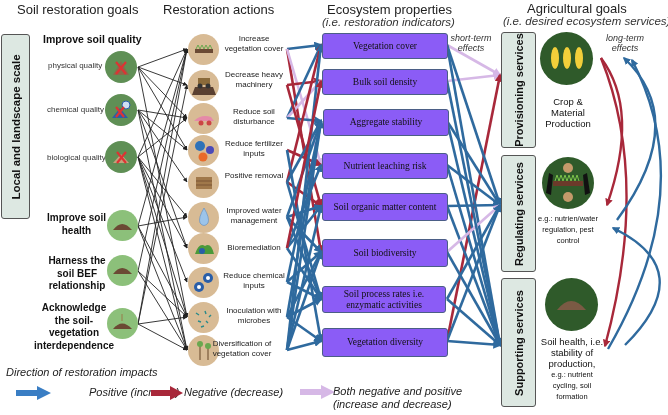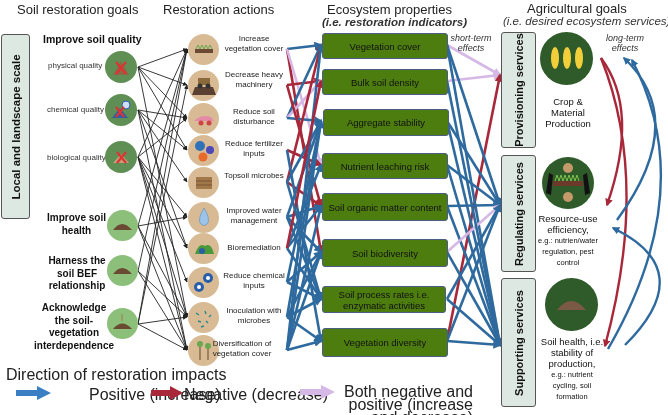--- a/index.html
+++ b/index.html
@@ -7,38 +7,38 @@
   .abs{position:absolute;}
   .hdr{font-size:13px;color:#222;white-space:nowrap;}
   .sub{font-size:11.5px;font-style:italic;color:#333;white-space:nowrap;}
   .goal-bold{font-weight:bold;font-size:10px;text-align:center;line-height:12.5px;color:#111;}
   .goal-small{font-size:8px;color:#333;white-space:nowrap;}
   .circle{position:absolute;border-radius:50%;}
   .gcirc-dark{background:#5f8f55;}
   .gcirc-light{background:#8cc07a;}
   .acirc{background:#d8bb95;}
   .act-label{font-size:8px;text-align:center;line-height:9.5px;color:#222;}
-  .ebox{position:absolute;background:#4d7c0f;border:1.5px solid #4b5e86;border-radius:3px;font-size:9.5px;display:flex;align-items:center;justify-content:center;text-align:center;line-height:11px;color:#111;}
+  .ebox{position:absolute;background:#8b5cf6;border:1.5px solid #4b5e86;border-radius:3px;font-size:9.5px;display:flex;align-items:center;justify-content:center;text-align:center;line-height:11px;color:#111;font-family:Liberation Serif, serif;}
   .svcbox{position:absolute;background:#dde8e2;border:1.5px solid #555;border-radius:3px;}
   .svcbox span{position:absolute;left:50%;top:50%;transform:translate(-50%,-50%) rotate(-90deg);white-space:nowrap;font-weight:bold;font-size:11px;color:#111;}
   .scale-box{position:absolute;background:#dde8e2;border:1.5px solid #555;border-radius:3px;}
   .scale-box span{position:absolute;left:50%;top:50%;transform:translate(-50%,-50%) rotate(-90deg);white-space:nowrap;font-weight:bold;font-size:11.5px;color:#111;}
   .scirc{background:#2f5a2a;}
   .svc-label{font-size:9.5px;text-align:center;line-height:11px;color:#111;}
   .svc-small{font-size:7.5px;}
-  .legend-text{font-size:16px;color:#222;white-space:nowrap;}
+  .legend-text{font-size:11px;color:#222;white-space:nowrap;font-style:italic;}
   svg{position:absolute;left:0;top:0;}
 </style>
 </head>
 <body>
 
 <div class="abs hdr" style="left:17px;top:2px;">Soil restoration goals</div>
 <div class="abs hdr" style="left:163px;top:2px;">Restoration actions</div>
 <div class="abs hdr" style="left:327px;top:2px;">Ecosystem properties</div>
-<div class="abs sub" style="left:322px;top:16px;font-weight:bold;">(i.e. restoration indicators)</div>
+<div class="abs sub" style="left:322px;top:16px;">(i.e. restoration indicators)</div>
 <div class="abs hdr" style="left:527px;top:1px;">Agricultural goals</div>
 <div class="abs sub" style="left:503px;top:15px;">(i.e. desired ecosystem services)</div>
 
 <div class="scale-box" style="left:1px;top:34px;width:27px;height:183px;height:183px;">
   <span>Local and landscape scale</span>
 </div>
 
 <svg id="lines" width="668" height="415">
   <defs>
     <marker id="mk-black" viewBox="0 0 10 10" refX="9" refY="5" markerWidth="5" markerHeight="5" orient="auto">
@@ -224,21 +224,21 @@
       </svg>
     </div>
     <div class="abs act-label" style="left: 222px; top: 139px; width: 64px;">Reduce fertilizer inputs</div>
     <div class="circle acirc" style="left: 188px; top: 167px; width: 31px; height: 31px;">
       <svg width="34" height="34" style="position:absolute;left:-1px;top:-1px">
         <rect x="9" y="11" width="16" height="12" fill="#a0784a"></rect>
         <line x1="9" y1="15" x2="25" y2="15" stroke="#7a5434"></line>
         <line x1="9" y1="19" x2="25" y2="19" stroke="#7a5434"></line>
       </svg>
     </div>
-    <div class="abs act-label" style="left: 222px; top: 171px; width: 64px;">Topsoil microbes</div>
+    <div class="abs act-label" style="left: 222px; top: 171px; width: 64px;">Positive removal</div>
     <div class="circle acirc" style="left: 188px; top: 202px; width: 31px; height: 31px;">
       <svg width="34" height="34" style="position:absolute;left:-1px;top:-1px">
         <path d="M17,7 Q11,17 13,22 Q17,27 21,22 Q23,17 17,7 Z" fill="#9cc4ea" stroke="#5a8ac0" stroke-width="0.6"></path>
       </svg>
     </div>
     <div class="abs act-label" style="left: 222px; top: 206px; width: 64px;">Improved water management</div>
     <div class="circle acirc" style="left: 188px; top: 233px; width: 31px; height: 31px;">
       <svg width="34" height="34" style="position:absolute;left:-1px;top:-1px">
         <path d="M8,22 Q12,10 18,14 Q24,10 27,22 Z" fill="#4a9a3a"></path>
         <circle cx="15" cy="19" r="3" fill="#2a5ea8"></circle>
@@ -305,21 +305,20 @@
   <svg width="52" height="52" style="position:absolute">
     <rect x="11" y="24" width="30" height="5" fill="#6b3a2a"></rect>
     <path d="M13,24 l2,-6 l2,6 l2,-6 l2,6 l2,-6 l2,6 l2,-6 l2,6 l2,-6 l2,6 l2,-6 l2,6" stroke="#7bc24a" fill="none" stroke-width="1"></path>
     <circle cx="26" cy="11" r="5" fill="#c49a6a"></circle>
       <circle cx="26" cy="40" r="5" fill="#c49a6a"></circle>
     <path d="M7,16 L4,36 L9,38 L11,18 Z" fill="#111"></path>
       <path d="M45,16 L48,36 L43,38 L41,18 Z" fill="#111"></path>
   </svg>
 </div>
 <div class="abs svc-label" style="left:535px;top:213px;width:66px;">
-  <div>Resource-use efficiency,</div>
   <div class="svc-small">e.g.: nutrien/water regulation, pest control</div>
 </div>
 
 <div class="circle scirc" style="left:545px;top:278px;width:53px;height:53px;">
   <svg width="53" height="53" style="position:absolute">
       <path d="M12,32 Q26,14 41,32 Z" fill="#7a5a44"></path>
     </svg>
 </div>
 <div class="abs svc-label" style="left:540px;top:336px;width:64px;">
   <div>Soil health, i.e. stability of production,</div>
@@ -331,13 +330,13 @@
     <path d="M1,4 H22 V0 L36,7 L22,14 V10 H1 Z" fill="#3a7ec4"></path>
   </svg>
 <div class="abs legend-text" style="left:51px;top:386px;padding-left:38px;">Positive (increase)</div>
 <svg style="left:150px;top:386px;" width="34" height="14">
     <path d="M1,4 H20 V0 L33,7 L20,14 V10 H1 Z" fill="#a8283a"></path>
   </svg>
 <div class="abs legend-text" style="left:184px;top:386px;">Negative (decrease)</div>
 <svg style="left:299px;top:385px;" width="38" height="14">
     <path d="M1,4 H22 V0 L36,7 L22,14 V10 H1 Z" fill="#d6b8e6"></path>
   </svg>
-<div class="abs legend-text" style="left:333px;top:385px;width:140px;white-space:normal;text-align:right;line-height:13px;">Both negative and positive (increase and decrease)</div>
+<div class="abs legend-text" style="left:333px;top:385px;width:140px;white-space:normal;text-align:left;line-height:13px;">Both negative and positive (increase and decrease)</div>
 
 </body></html>

